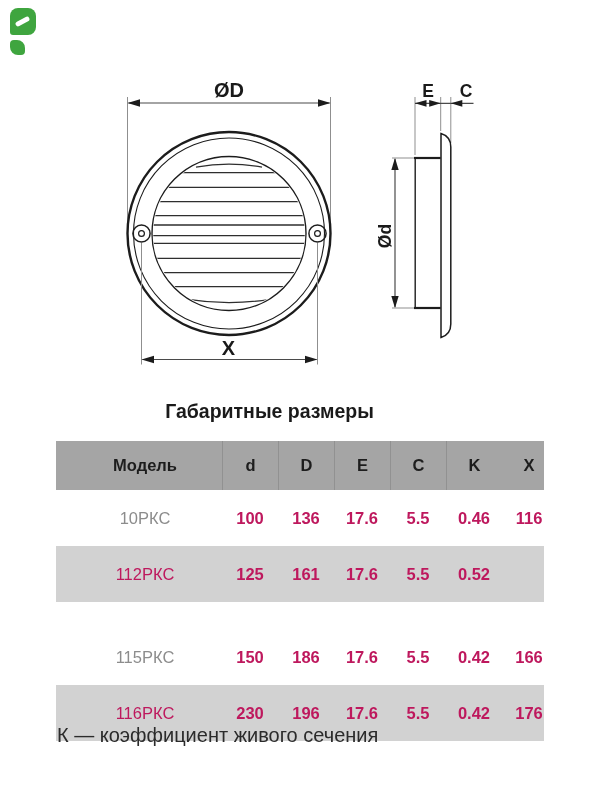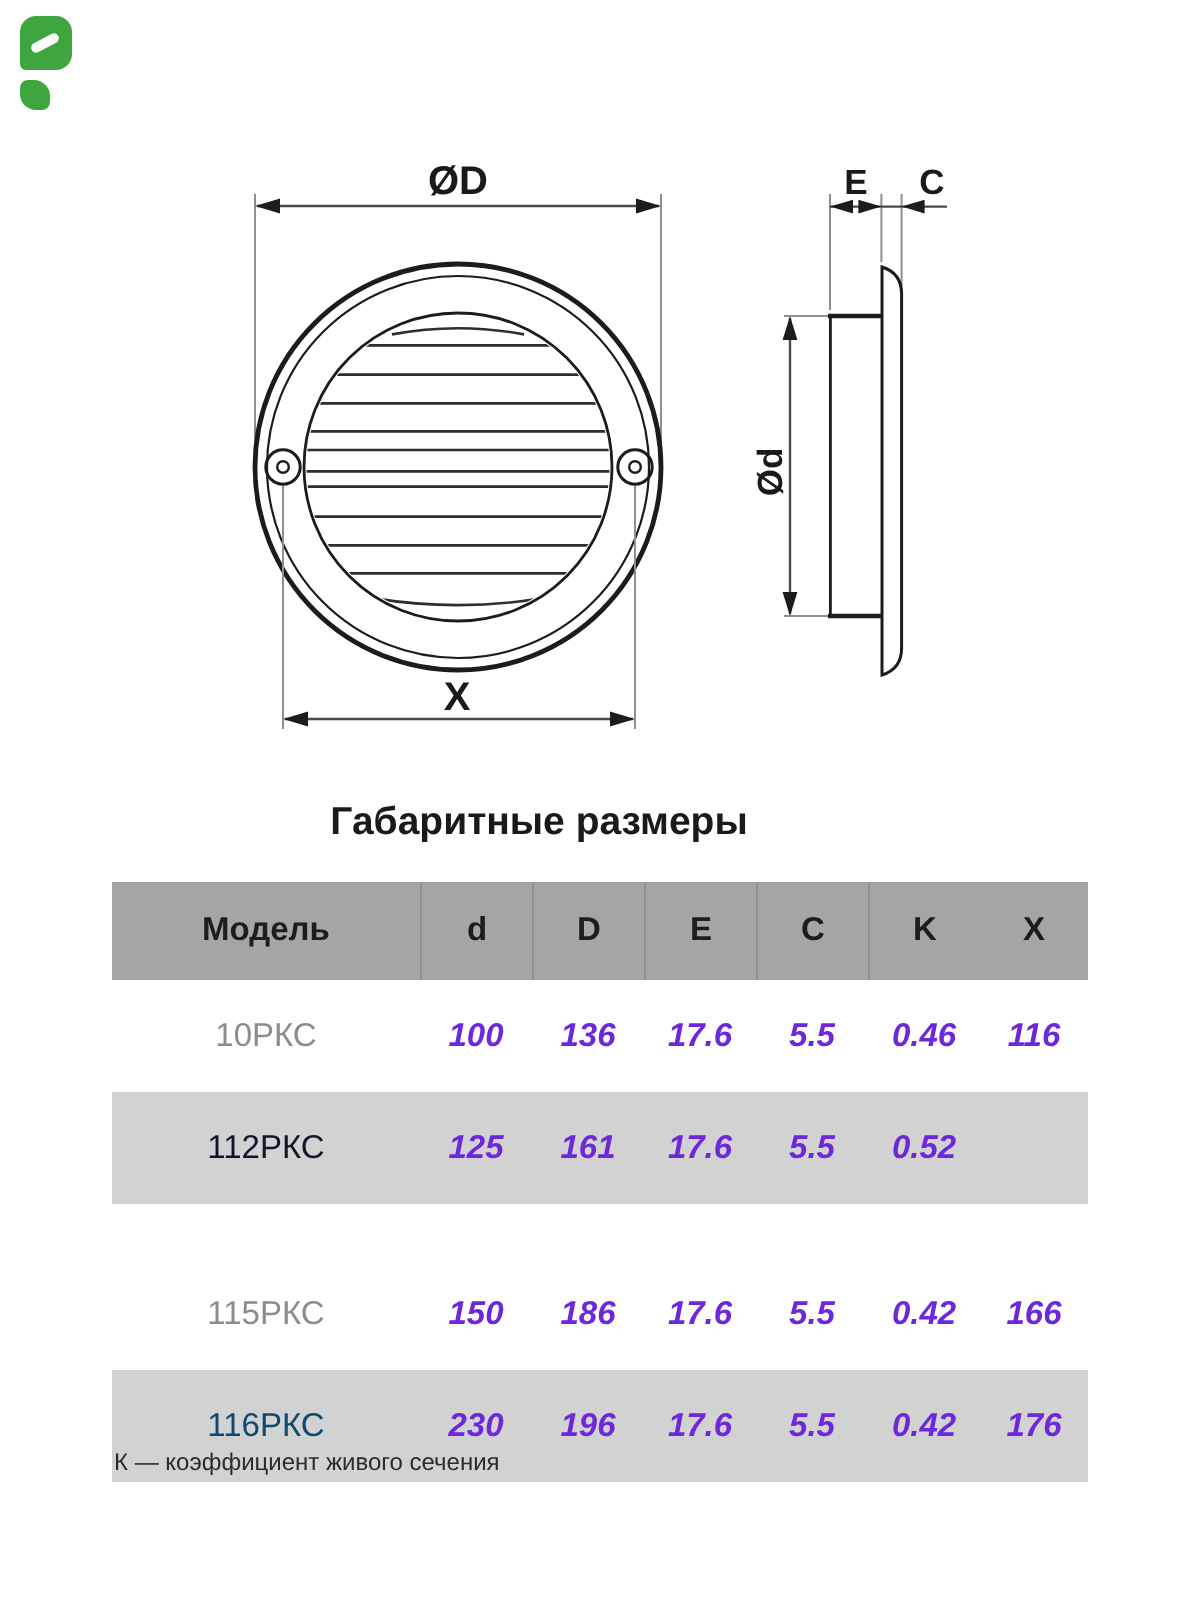--- a/index.html
+++ b/index.html
@@ -27,32 +27,32 @@
   .arr   { fill:#1c1c1c; stroke:none; }
   .dim-lbl { font-family:"Liberation Sans", sans-serif; font-weight:600; font-size:17.5px; fill:#1a1a1a; }
   .dim-lbl.big { font-size:20px; }
 
   .title {
     position:absolute; left:0; top:400px; width:539px; text-align:center;
     font-size:19.5px; font-weight:700; color:#1a1a1a;
   }
 
   .dim-table { position:absolute; left:56px; top:441px; width:488px; }
-  .trow { display:grid; grid-template-columns:154px 56px 56px 56px 56px 56px 54px; }
+  .trow { display:grid; grid-template-columns:154px 56px 56px 56px 56px 56px 54px;padding-left:12px; }
   .thead { height:49px; }
   .tbody-row { height:56px; }
   .cell { display:flex; align-items:center; justify-content:center;
           font-size:16.5px; line-height:1; }
   .thead .cell { font-weight:700; }
   .thead .cell.sep { border-left:1.5px solid #919191; }
-  .td-num { font-weight:700; color:#6d28d9;font-style:italic; }
+  .td-num { font-weight:700; color:#be185d; }
   .td-model { font-weight:400; }
 
   .footnote {
-    position:absolute; left:57px; top:724px; font-size:12px; color:#2b2b2b;
+    position:absolute; left:57px; top:724px; font-size:20px; color:#2b2b2b;
   }
 </style>
 </head>
 <body>
 
 <div class="page">
 
   <div class="logo">
     <div class="logo-a" style="background:#3fa53f;"></div>
     <div class="logo-b" style="background:#3fa53f;"></div>
@@ -153,40 +153,40 @@
       <div class="cell td-model" style="color:#8c8c8c;">10РКС</div>
       <div class="cell td-num">100</div>
       <div class="cell td-num">136</div>
       <div class="cell td-num">17.6</div>
       <div class="cell td-num">5.5</div>
       <div class="cell td-num">0.46</div>
       <div class="cell td-num">116</div>
     </div>
 
     <div class="trow tbody-row" style="background:#d2d2d2;">
-      <div class="cell td-model" style="color:#0f172a;">112РКС</div>
+      <div class="cell td-model" style="color:#be185d;">112РКС</div>
       <div class="cell td-num">125</div>
       <div class="cell td-num">161</div>
       <div class="cell td-num">17.6</div>
       <div class="cell td-num">5.5</div>
       <div class="cell td-num">0.52</div>
     </div>
 
     <div class="trow tbody-row" style="background:#ffffff;margin-top:27px;">
       <div class="cell td-model" style="color:#8c8c8c;">115РКС</div>
       <div class="cell td-num">150</div>
       <div class="cell td-num">186</div>
       <div class="cell td-num">17.6</div>
       <div class="cell td-num">5.5</div>
       <div class="cell td-num">0.42</div>
       <div class="cell td-num">166</div>
     </div>
 
     <div class="trow tbody-row" style="background:#d2d2d2;">
-      <div class="cell td-model" style="color:#0c4a6e;">116РКС</div>
+      <div class="cell td-model" style="color:#be185d;">116РКС</div>
       <div class="cell td-num">230</div>
       <div class="cell td-num">196</div>
       <div class="cell td-num">17.6</div>
       <div class="cell td-num">5.5</div>
       <div class="cell td-num">0.42</div>
       <div class="cell td-num">176</div>
     </div>
 
   </div>
 

